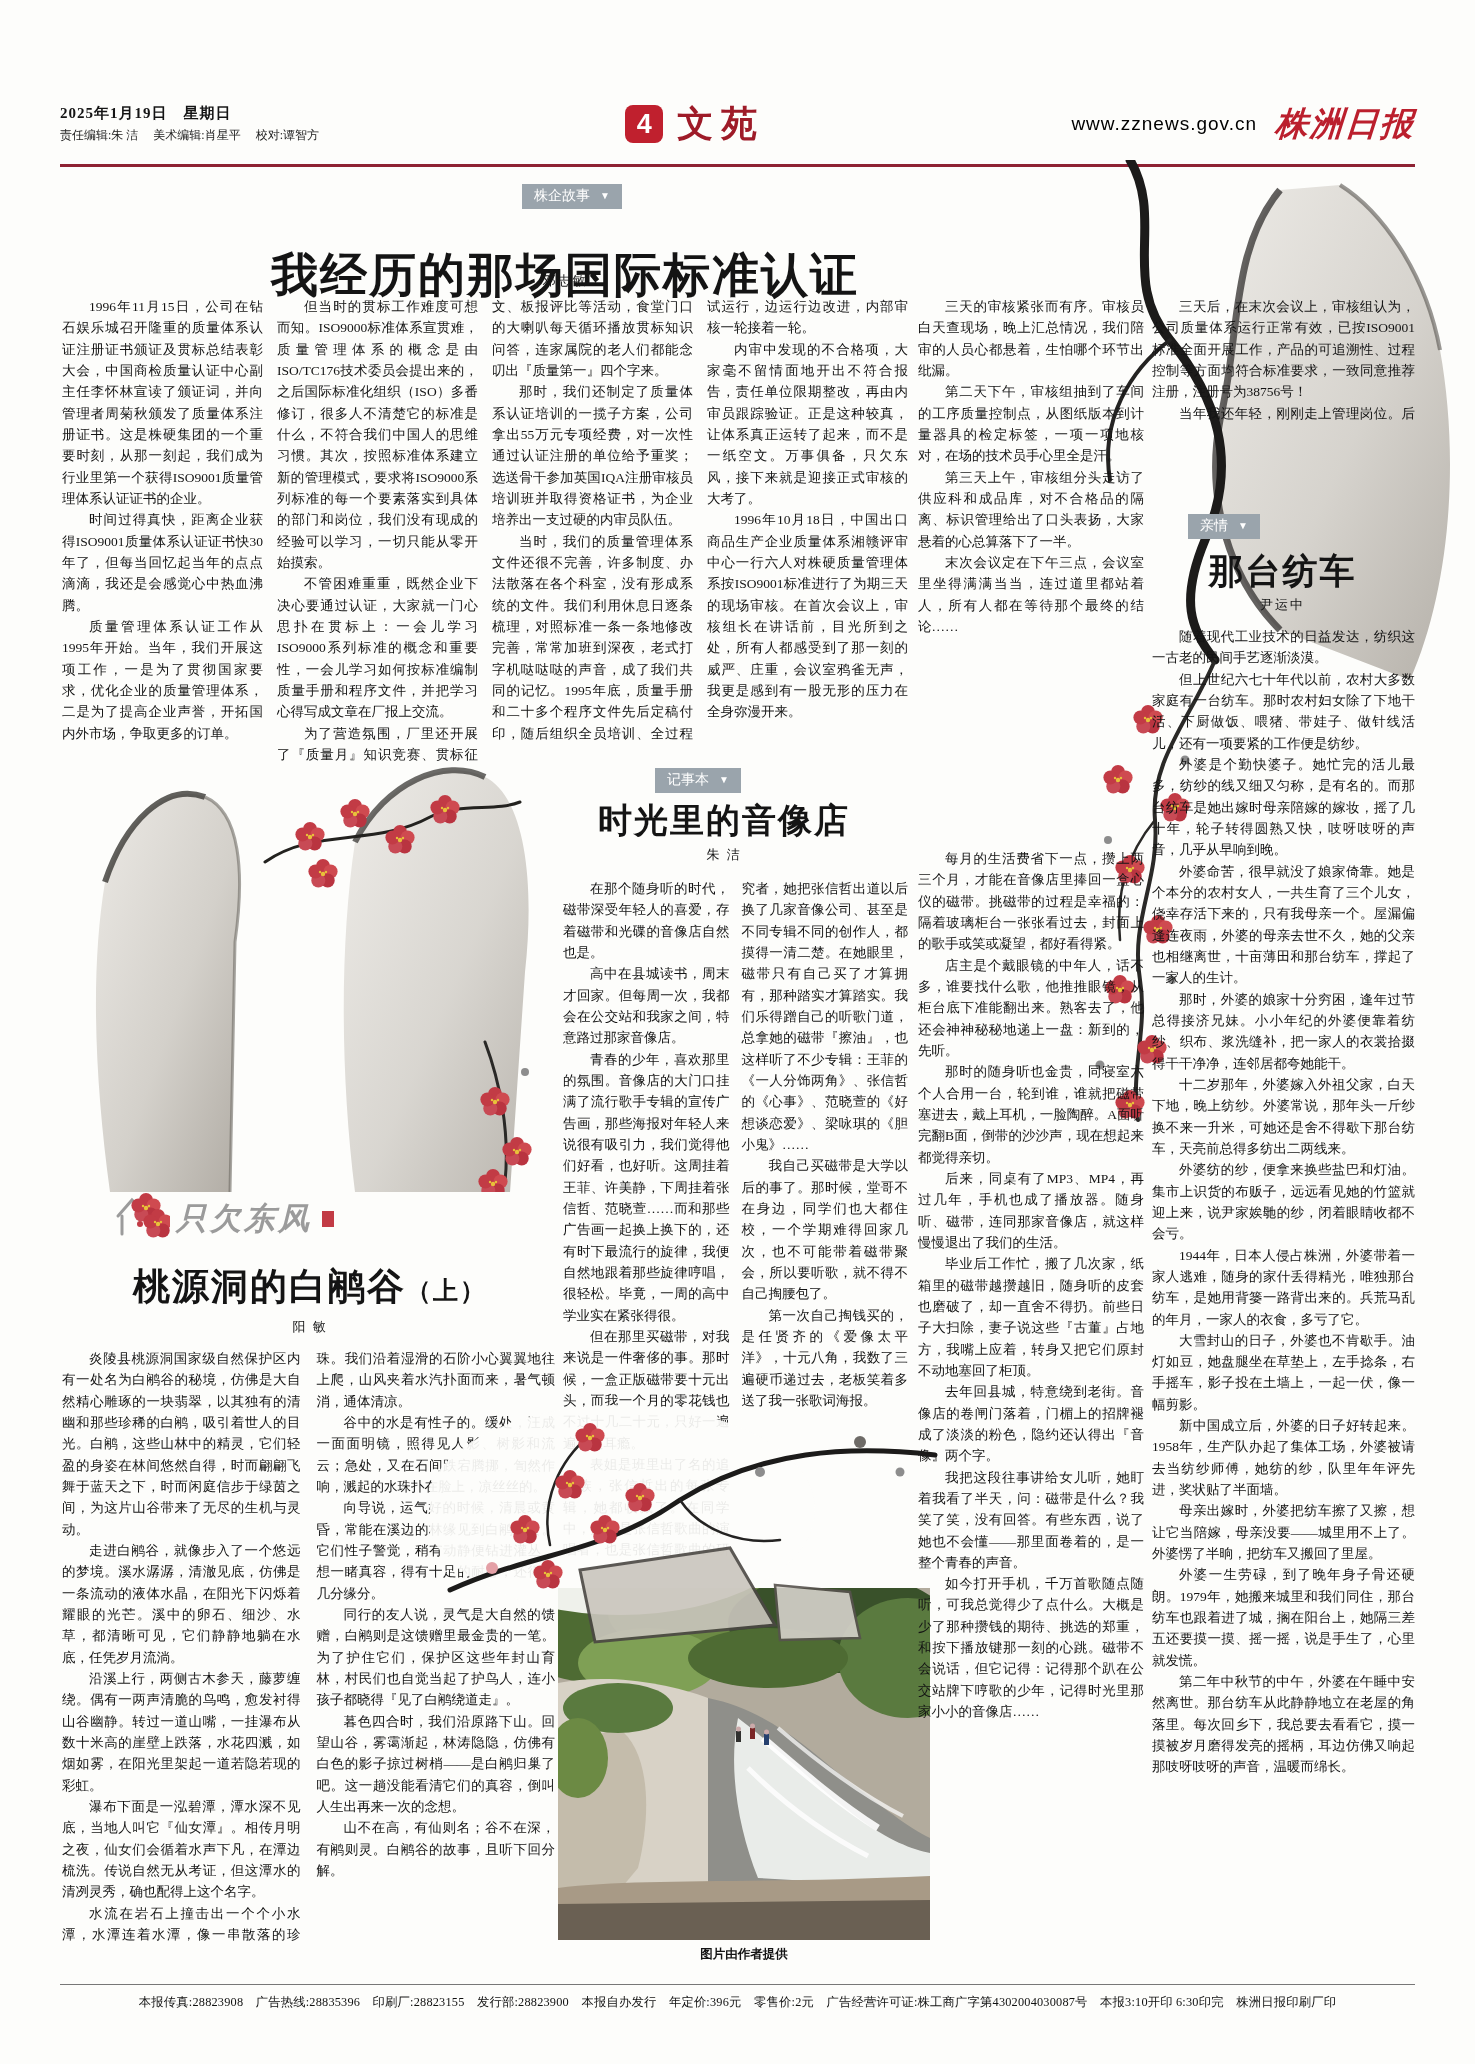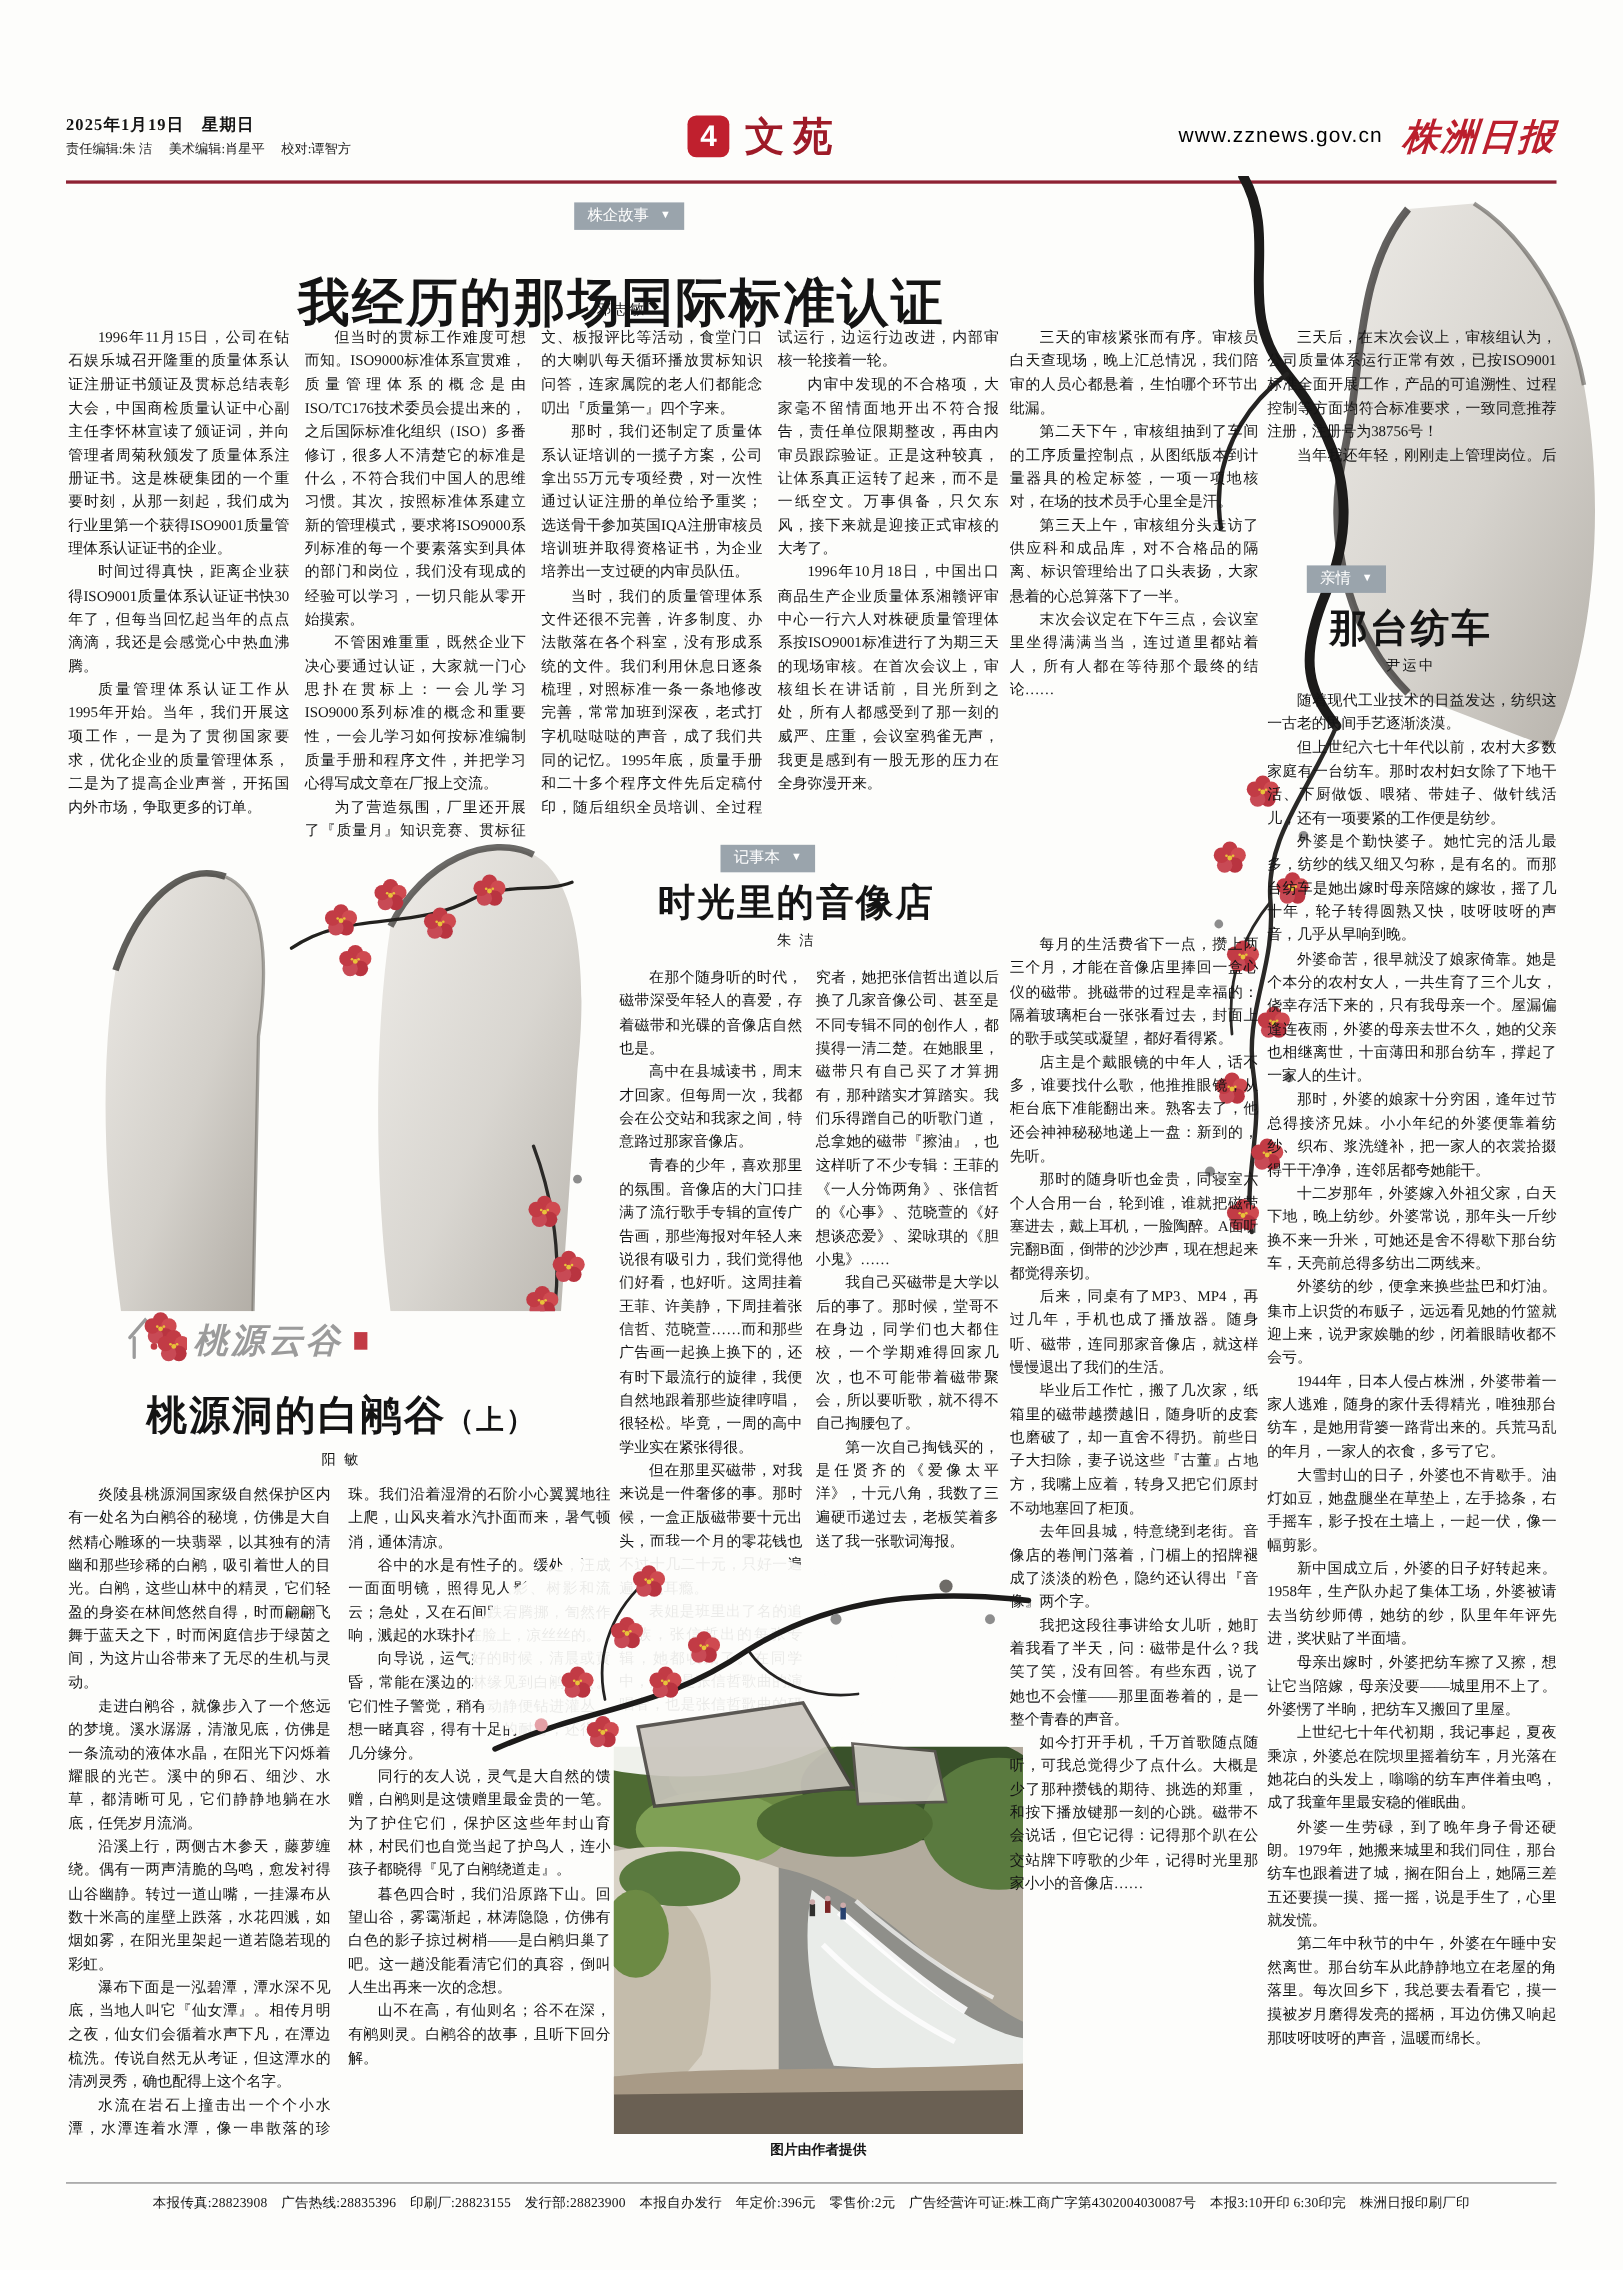--- a/index.html
+++ b/index.html
@@ -184,21 +184,20 @@
     <p class="para">但上世纪六七十年代以前，农村大多数家庭有一台纺车。那时农村妇女除了下地干活、下厨做饭、喂猪、带娃子、做针线活儿，还有一项要紧的工作便是纺纱。</p>
     <p class="para">外婆是个勤快婆子。她忙完的活儿最多，纺纱的线又细又匀称，是有名的。而那台纺车是她出嫁时母亲陪嫁的嫁妆，摇了几十年，轮子转得圆熟又快，吱呀吱呀的声音，几乎从早响到晚。</p>
     <p class="para">外婆命苦，很早就没了娘家倚靠。她是个本分的农村女人，一共生育了三个儿女，侥幸存活下来的，只有我母亲一个。屋漏偏逢连夜雨，外婆的母亲去世不久，她的父亲也相继离世，十亩薄田和那台纺车，撑起了一家人的生计。</p>
     <p class="para">那时，外婆的娘家十分穷困，逢年过节总得接济兄妹。小小年纪的外婆便靠着纺纱、织布、浆洗缝补，把一家人的衣裳拾掇得干干净净，连邻居都夸她能干。</p>
     <p class="para">十二岁那年，外婆嫁入外祖父家，白天下地，晚上纺纱。外婆常说，那年头一斤纱换不来一升米，可她还是舍不得歇下那台纺车，天亮前总得多纺出二两线来。</p>
     <p class="para">外婆纺的纱，便拿来换些盐巴和灯油。集市上识货的布贩子，远远看见她的竹篮就迎上来，说尹家娭毑的纱，闭着眼睛收都不会亏。</p>
     <p class="para">1944年，日本人侵占株洲，外婆带着一家人逃难，随身的家什丢得精光，唯独那台纺车，是她用背篓一路背出来的。兵荒马乱的年月，一家人的衣食，多亏了它。</p>
     <p class="para">大雪封山的日子，外婆也不肯歇手。油灯如豆，她盘腿坐在草垫上，左手捻条，右手摇车，影子投在土墙上，一起一伏，像一幅剪影。</p>
     <p class="para">新中国成立后，外婆的日子好转起来。1958年，生产队办起了集体工场，外婆被请去当纺纱师傅，她纺的纱，队里年年评先进，奖状贴了半面墙。</p>
     <p class="para">母亲出嫁时，外婆把纺车擦了又擦，想让它当陪嫁，母亲没要——城里用不上了。外婆愣了半晌，把纺车又搬回了里屋。</p>
-    <p class="para">上世纪七十年代初期，我记事起，夏夜乘凉，外婆总在院坝里摇着纺车，月光落在她花白的头发上，嗡嗡的纺车声伴着虫鸣，成了我童年里最安稳的催眠曲。</p>
     <p class="para">外婆一生劳碌，到了晚年身子骨还硬朗。1979年，她搬来城里和我们同住，那台纺车也跟着进了城，搁在阳台上，她隔三差五还要摸一摸、摇一摇，说是手生了，心里就发慌。</p>
     <p class="para">第二年中秋节的中午，外婆在午睡中安然离世。那台纺车从此静静地立在老屋的角落里。每次回乡下，我总要去看看它，摸一摸被岁月磨得发亮的摇柄，耳边仿佛又响起那吱呀吱呀的声音，温暖而绵长。</p>
   </div>
 
 <div class="abs tag" style="left:655px;top:768px;">
   <span>记事本</span>
   <span class="tri">▼</span>
 </div>
 <div class="abs title-lg" style="left:540px;top:798px;width:368px;font-size:34px;">时光里的音像店</div>
 <div class="abs byline" style="left:540px;top:846px;width:368px;">朱 洁</div>
@@ -250,21 +249,21 @@
 </svg>
 <div class="abs photo-caption" style="left:558px;top:1946px;width:372px;">图片由作者提供</div>
 
 <div class="abs valley-logo" style="left:112px;top:1190px;">
   <svg width="58" height="58" viewBox="0 0 58 58">
     <path d="M6,26 L20,10 L24,14 M10,26 L10,44" stroke="#9b9b9b" stroke-width="3" fill="none" stroke-linecap="round"></path>
     <use href="#plum" x="34" y="18"></use>
       <use href="#plum" x="46" y="34"></use>
     <circle cx="28" cy="34" r="3" fill="#c23b45"></circle>
   </svg>
-  <span class="logo-text">桃源云谷</span>
+  <span class="logo-text">只欠东风</span>
   <span class="seal"></span>
 </div>
 <div class="abs title-lg" style="left:70px;top:1262px;width:480px;font-size:37px;">
   <span>桃源洞的白鹇谷</span><span class="title-suffix">（上）</span>
 </div>
 <div class="abs byline" style="left:70px;top:1318px;width:480px;">阳 敏</div>
 <div class="abs bodytxt cols2" style="left:62px;top:1348px;width:493px;height:618px;column-gap:16px;">
     <p class="para">炎陵县桃源洞国家级自然保护区内有一处名为白鹇谷的秘境，仿佛是大自然精心雕琢的一块翡翠，以其独有的清幽和那些珍稀的白鹇，吸引着世人的目光。白鹇，这些山林中的精灵，它们轻盈的身姿在林间悠然自得，时而翩翩飞舞于蓝天之下，时而闲庭信步于绿茵之间，为这片山谷带来了无尽的生机与灵动。</p>
     <p class="para">走进白鹇谷，就像步入了一个悠远的梦境。溪水潺潺，清澈见底，仿佛是一条流动的液体水晶，在阳光下闪烁着耀眼的光芒。溪中的卵石、细沙、水草，都清晰可见，它们静静地躺在水底，任凭岁月流淌。</p>
     <p class="para">沿溪上行，两侧古木参天，藤萝缠绕。偶有一两声清脆的鸟鸣，愈发衬得山谷幽静。转过一道山嘴，一挂瀑布从数十米高的崖壁上跌落，水花四溅，如烟如雾，在阳光里架起一道若隐若现的彩虹。</p>

